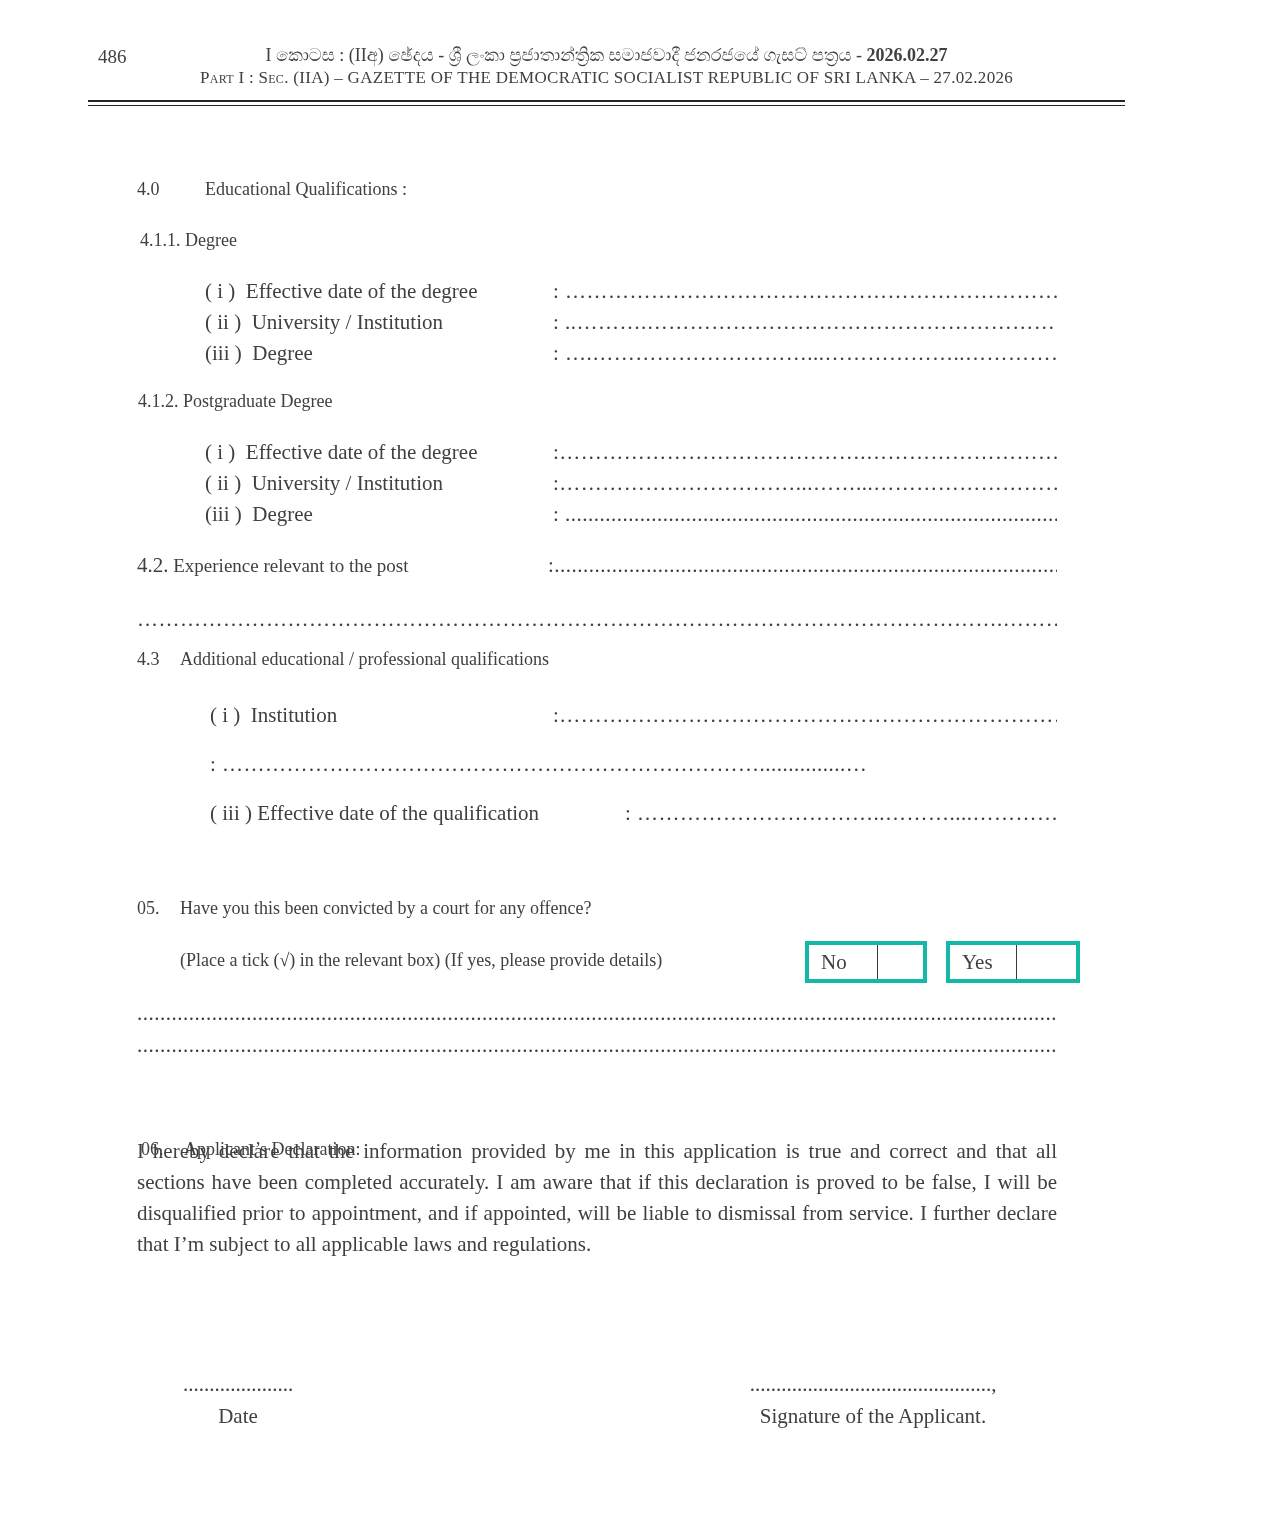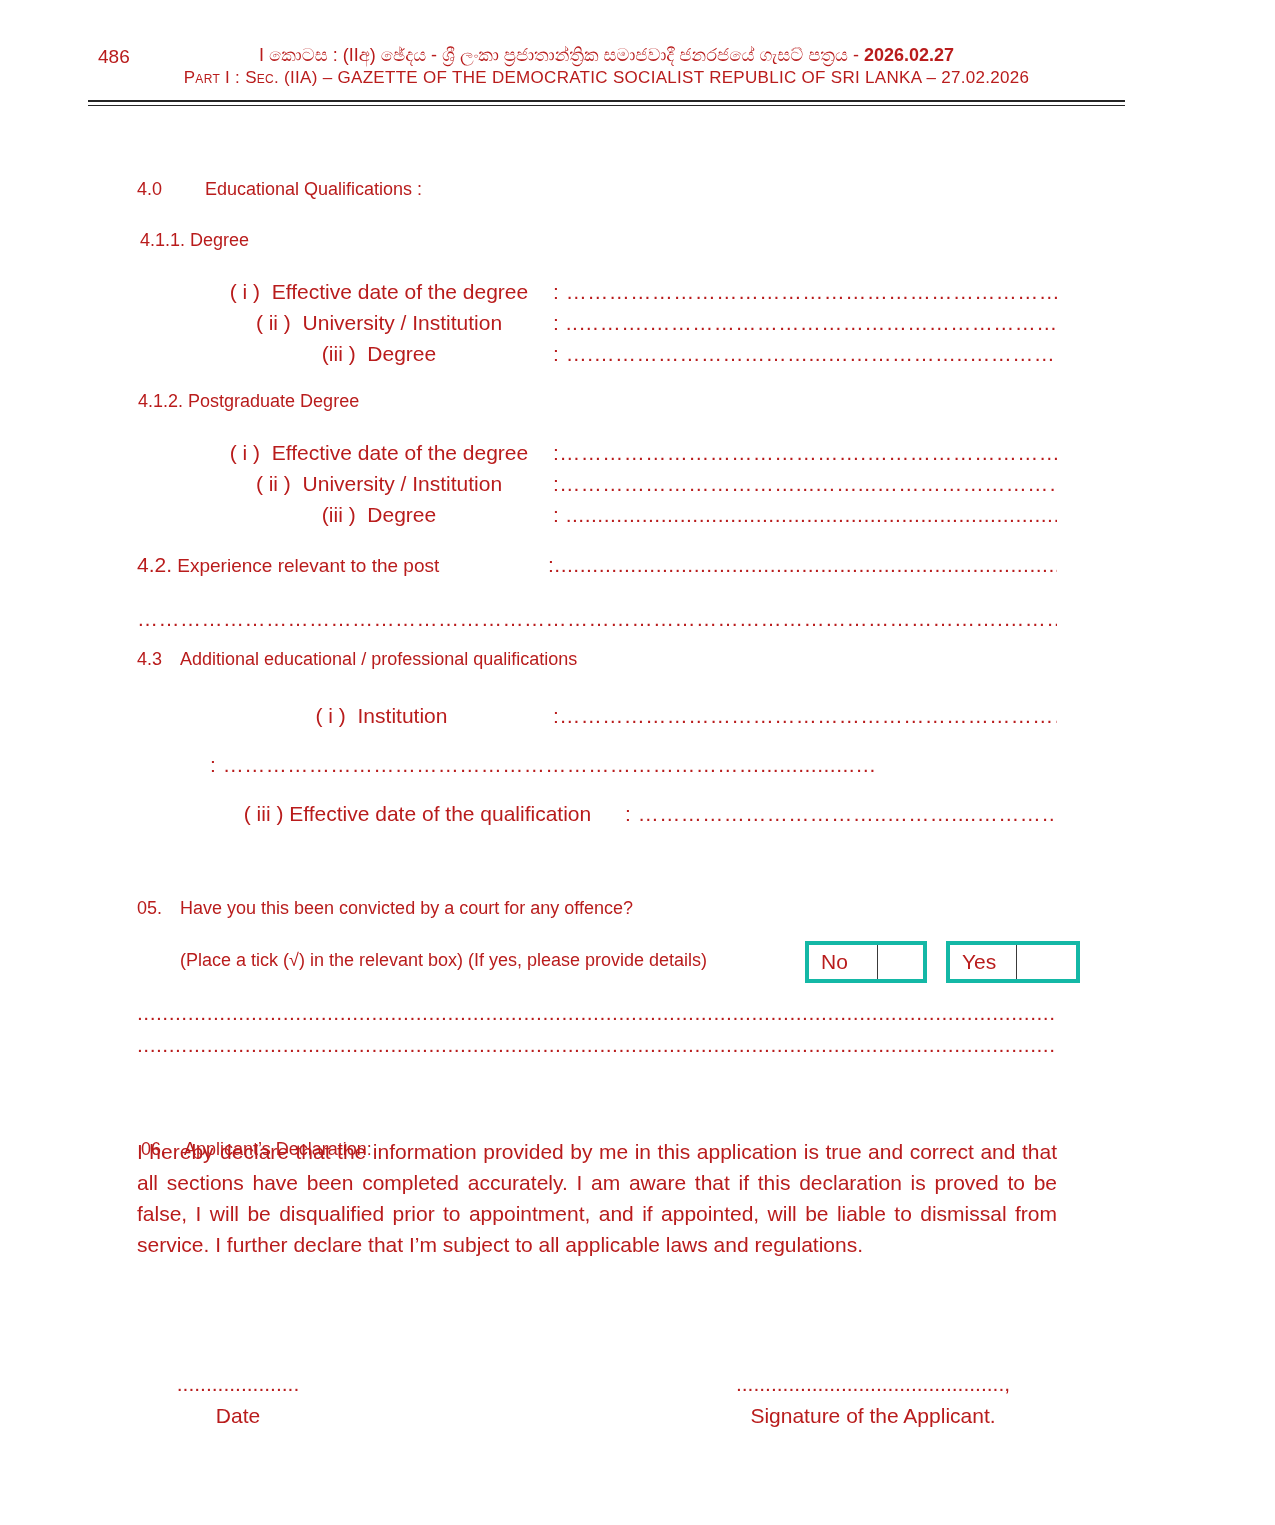--- a/index.html
+++ b/index.html
@@ -1,21 +1,21 @@
 <!DOCTYPE html>
 <html><head>
 <meta charset="utf-8">
 <style>
   html,body { margin:0; padding:0; background:#ffffff; }
   .page {
     position:relative;
     width:1275px; height:1525px;
     background:#ffffff;
-    font-family:Liberation Sans, sans-serif;
-    color:#b91c1c;
+    font-family:Liberation Serif, serif;
+    color:#404040;
     overflow:hidden;
   }
   .abs { position:absolute; }
 
   
   .pageno { left:98px; top:46px; font-size:19px; }
   .hdr { left:88px; top:42px; width:1037px; text-align:center; }
   .hdr-sinhala { font-size:18px; line-height:26px; white-space:nowrap; }
   .hdr-sinhala b { font-weight:bold; }
   .hdr-english { font-size:17px; line-height:20px; font-variant:small-caps; letter-spacing:0.3px; white-space:nowrap; }
@@ -23,21 +23,21 @@
     border-top:2.5px solid #262626; border-bottom:1.5px solid #262626; }
 
   
   .t { font-size:18px; }
   .num { display:inline-block; }
   .w68 { width:68px; } .w43 { width:43px; }
 
   
   .rows { width:852px; }
   .frow { display:flex; line-height:31px; font-size:21px; }
-  .rlabel { white-space:pre; flex:0 0 auto;text-align:center; }
+  .rlabel { white-space:pre; flex:0 0 auto; }
   .rfill  { flex:1 1 auto; white-space:nowrap; overflow:hidden; letter-spacing:0.5px; }
   .lw348 { width:348px; } .lw343 { width:343px; } .lw415 { width:415px; }
   .rows43 .frow { margin-bottom:18px; }
 
   .exp-row { display:flex; width:920px; font-size:21px; }
   .exp-label-wrap { flex:0 0 411px; white-space:pre; }
   .exp-label-small { font-size:19px; }
   .dotline { width:920px; white-space:nowrap; overflow:hidden; font-size:21px; letter-spacing:0.5px; }
 
   

